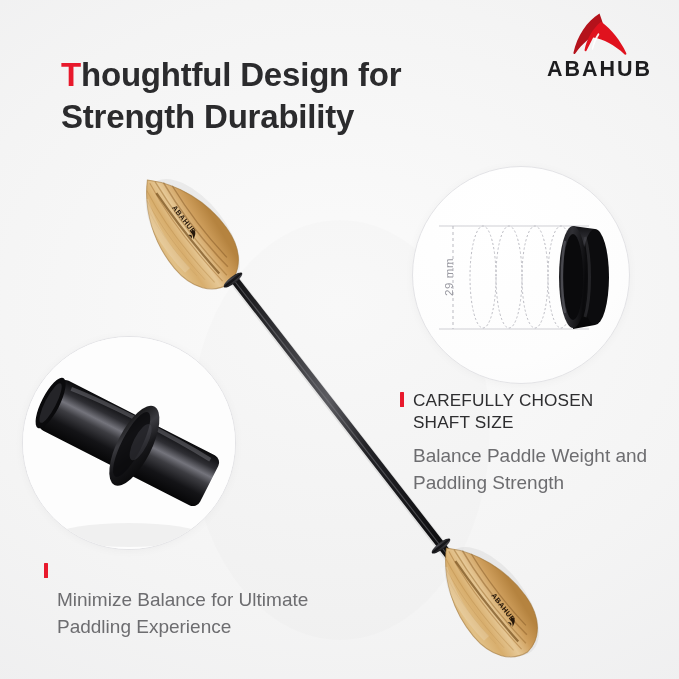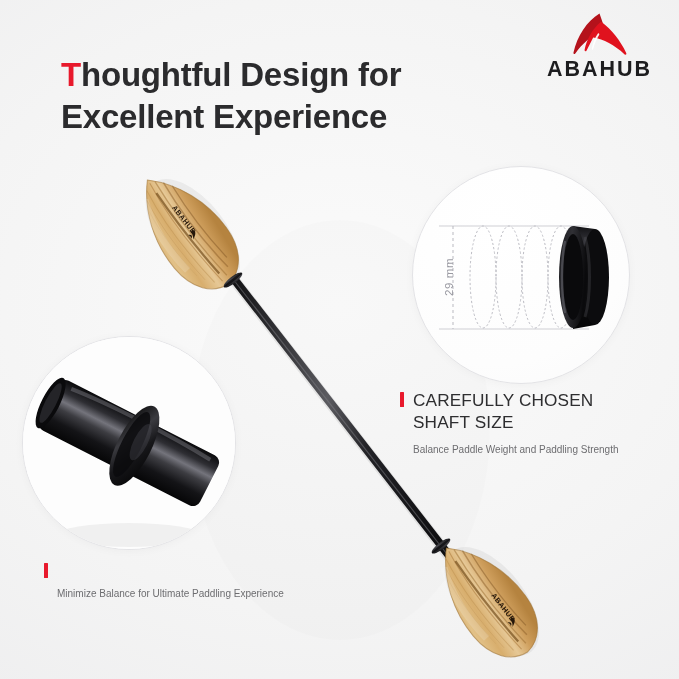--- a/index.html
+++ b/index.html
@@ -47,21 +47,21 @@
 
   
   .callout{position:absolute;}
   .callout .head-row{display:flex;align-items:flex-start;gap:9px;justify-content:space-between;}
   .bar{width:4px;height:15px;background:#e8192c;flex:0 0 4px;margin-top:3px;border-radius:0.5px;}
   .callout h3{
     margin:0;font-size:17.2px;font-weight:400;line-height:1.3;
     color:#2e2e30;letter-spacing:0.15px;text-transform:uppercase;
   }
   .callout p{
-    margin:9px 0 0 13px;font-size:10px;line-height:1.42;
+    margin:9px 0 0 13px;font-size:19px;line-height:1.42;
     color:#6d6d70;font-weight:400;
   }
   #callout-shaft{left:400px;top:389px;width:255px;}
   #callout-drip{left:44px;top:560px;width:265px;}
 
   
   #paddle{position:absolute;left:0;top:0;width:679px;height:679px;pointer-events:none;}
 </style>
 </head>
 <body>
@@ -72,21 +72,21 @@
     <svg class="mark" viewBox="0 0 70 46">
       <path d="M34.5 1.5 C22 9 12 24 8.5 40.5 C8.2 42 9.4 42.6 10.3 41.4 C17.5 31.6 26.5 23.6 36.2 19.6 C38.5 18.6 39.6 17.2 38.8 14.6 C37.7 10.7 36.2 6.2 34.5 1.5 Z" fill="#b4121b"></path>
       <path d="M37.2 10.5 C46 17 55.5 28.5 61.2 41 C61.9 42.5 60.6 43.3 59.4 42.2 C49.4 33.2 38.6 27.2 28.2 25.6 L21.6 38.4 C20.9 39.8 19.3 39.4 19.6 37.8 C21.8 27 27.9 16.6 35.4 10.3 C36.1 9.7 36.6 9.9 37.2 10.5 Z" fill="#e0121e"></path>
       <path d="M34.2 22.8 C31.5 27.2 29.4 32.2 28.2 37 C27.9 38.2 26.6 38.1 26.8 36.8 C27.8 31 30 25.6 32.9 21.6 C33.6 20.7 34.7 21.9 34.2 22.8 Z" fill="#ffffff" opacity="0.92"></path>
     </svg>
     <div class="wordmark">ABAHUB</div>
   </div>
 
   <div class="headline">
     <span class="accent">T</span><span>houghtful Design for</span><br>
-    <span>Excellent Experience</span>
+    <span>Strength Durability</span>
   </div>
 
   <svg id="paddle" viewBox="0 0 679 679">
     <defs>
       <linearGradient id="shaftG" x1="0" y1="0" x2="1" y2="0">
         <stop offset="0%" stop-color="#0d0d0f"></stop>
         <stop offset="28%" stop-color="#3a3a3e"></stop>
         <stop offset="45%" stop-color="#5b5b60"></stop>
         <stop offset="62%" stop-color="#232327"></stop>
         <stop offset="100%" stop-color="#0b0b0d"></stop>

